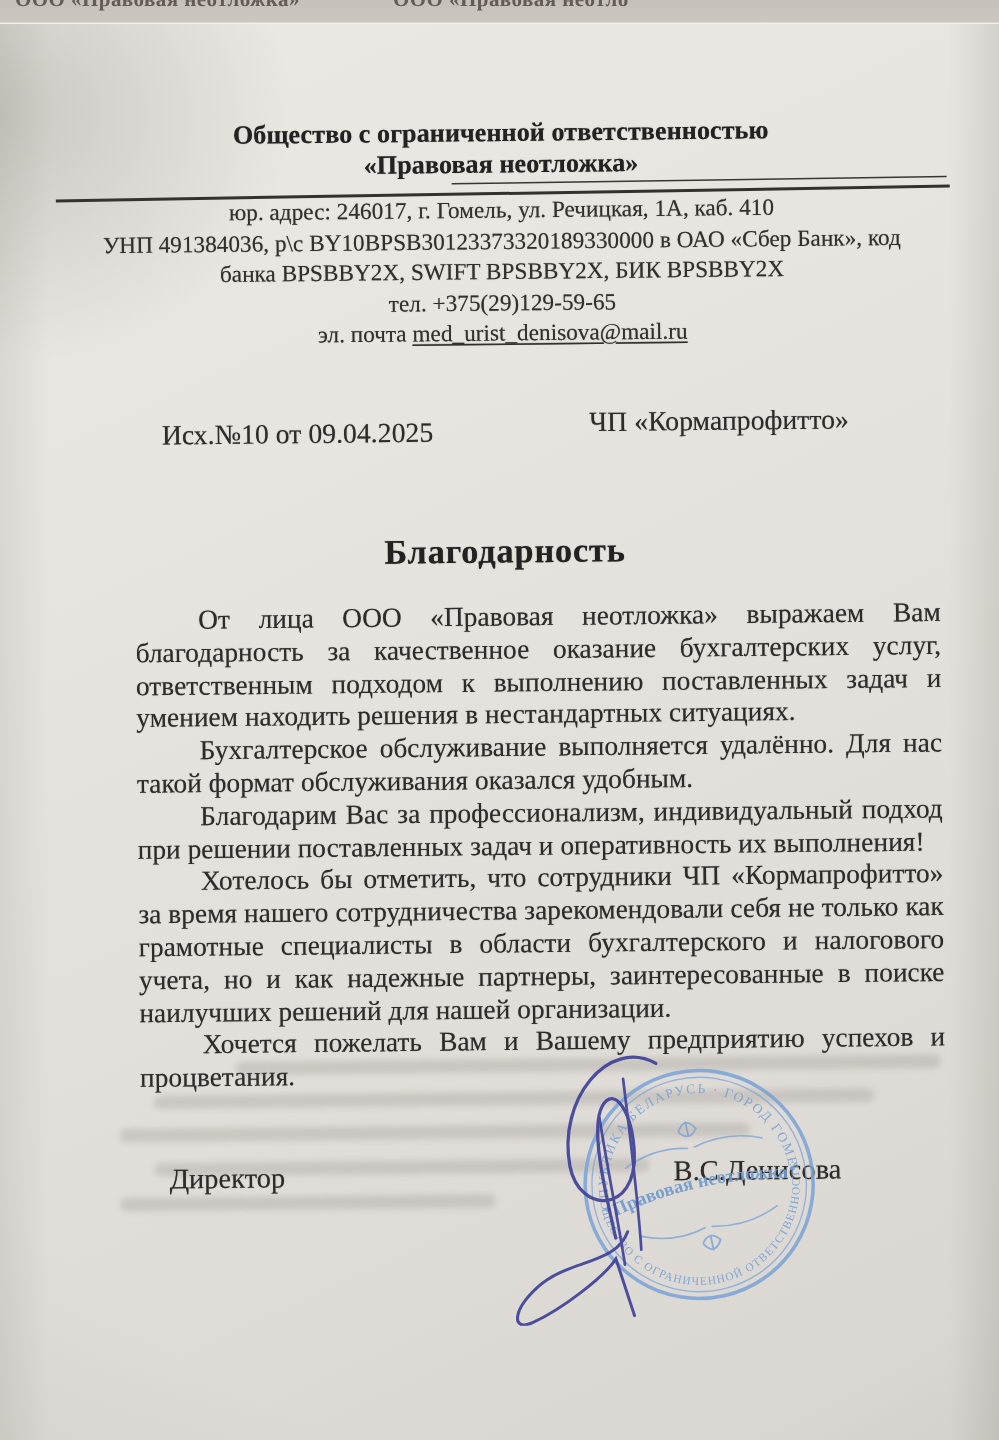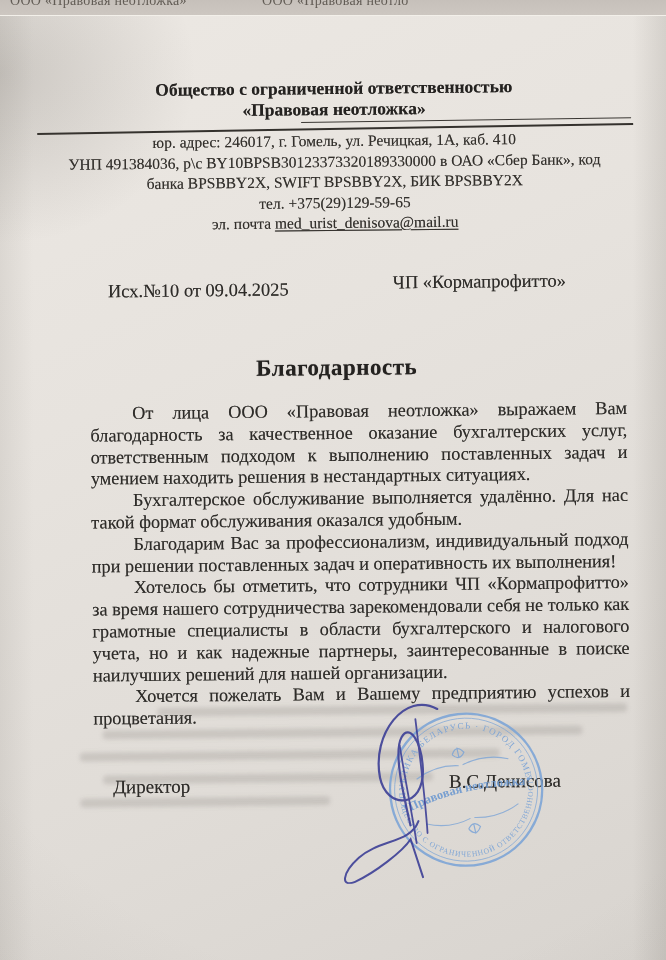--- a/index.html
+++ b/index.html
@@ -3,21 +3,21 @@
 <meta charset="utf-8">
 <style>
   * { margin:0; padding:0; box-sizing:border-box; }
   html,body { width:666px; height:960px; overflow:hidden; }
   body { font-family:"Liberation Serif","DejaVu Serif",serif; background:#b7b1aa; position:relative; }
 
   
   .behind-strip {
     position:absolute; top:0; left:0; width:666px; height:15px;
     background:linear-gradient(180deg,#c6c0ba, #cdc7c1);
-    overflow:hidden; z-index:1;
+    overflow:hidden; z-index:1;font-weight:bold;
   }
   .behind-strip .cut {
     position:absolute; top:-7px; color:#625c55; font-size:14px; letter-spacing:.3px;
     filter:blur(.4px); white-space:nowrap;
   }
   .cut-left { left:10px; }
   .cut-right { left:262px; }
 
   
   .page {

